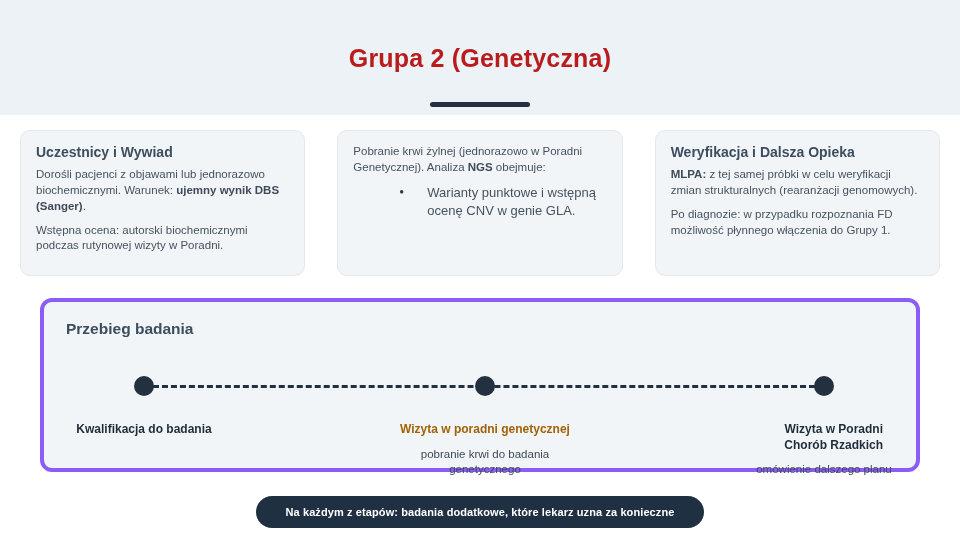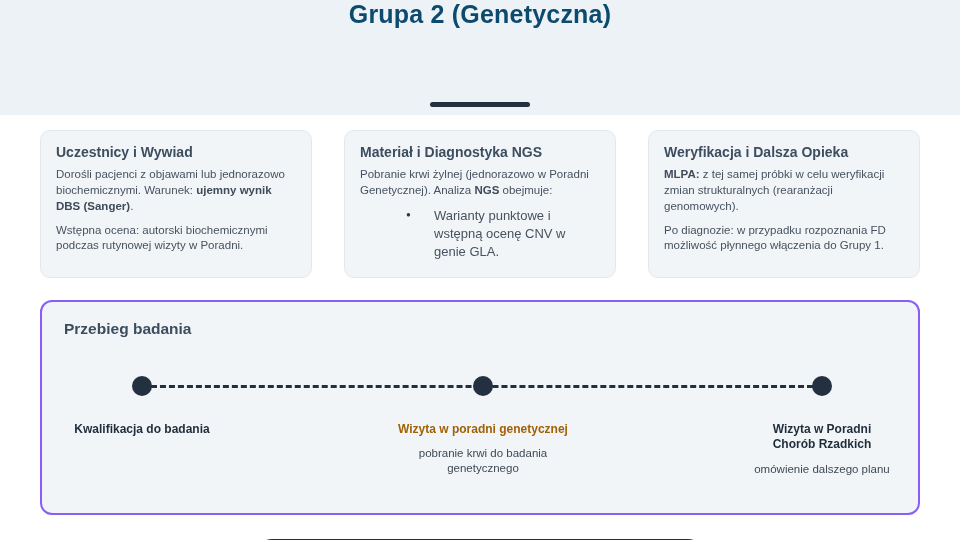--- a/index.html
+++ b/index.html
@@ -4,67 +4,67 @@
 <style>
   html,body{margin:0;padding:0;}
   body{
     width:960px;height:540px;overflow:hidden;background:#ffffff;
     font-family:"Liberation Sans","DejaVu Sans",sans-serif;
     -webkit-font-smoothing:antialiased;
   }
   
   .hero{height:115px;background:#edf2f7;position:relative;text-align:center;}
   .hero h1{
-    margin:0;font-size:25px;font-weight:bold;
-    color:#0c4a6e;letter-spacing:.2px;
+    margin:0;padding-top:44px;font-size:25px;font-weight:bold;
+    color:#b91c1c;letter-spacing:.2px;
   }
   .title-underline{
     position:absolute;left:430px;top:102px;width:100px;height:5px;
     background:#22303f;border-radius:3px;
   }
   
-  .cards-row{display:flex;gap:32px;margin:15px 40px 0;}
+  .cards-row{display:flex;gap:32px;margin:15px 20px 0;}
   .card{
     flex:1;background:#f2f5f8;border:1px solid #e3e8ee;border-radius:10px;
     padding:13px 15px;box-sizing:border-box;min-height:133px;
   }
   .card h2{margin:0 0 7px;font-size:14px;font-weight:bold;color:#3c4d5f;}
   .card p{margin:0 0 8px;font-size:11.5px;line-height:1.38;color:#46525f;}
   .card p b{color:#3f4b58;}
   .card ul{margin:2px 0 0;padding:0 0 0 46px;list-style:none;}
   .card ul li{
     position:relative;padding-left:28px;font-size:13px;line-height:1.38;
     color:#46525f;margin-bottom:3px;
   }
   .card ul li::before{
     content:"\25CF";position:absolute;left:0;top:2px;font-size:8px;color:#2e3a46;
   }
   
   .timeline-card{
-    position:relative;margin:22px 40px 0;height:215px;box-sizing:border-box;
-    background:#f2f5f8;border:2px solid #8b5cf6;border-radius:12px;
+    position:relative;margin:22px 40px 0;height:174px;box-sizing:border-box;
+    background:#f2f5f8;border:4px solid #8b5cf6;border-radius:12px;
   }
   .timeline-card h2{
     position:absolute;left:22px;top:18px;margin:0;
     font-size:15.5px;font-weight:bold;color:#3c4d5f;
   }
   .track-line{
     position:absolute;top:83px;left:100px;width:680px;
     border-top:3px dashed #22303f;
   }
   .step{position:absolute;top:74px;transform:translateX(-50%);text-align:center;width:220px;}
   .step-1{left:100px;}
   .step-2{left:441px;}
   .step-3{left:780px;}
   .dot{width:20px;height:20px;border-radius:50%;background:#22303f;margin:0 auto;}
   .step-label{
     margin-top:26px;font-size:12px;font-weight:bold;color:#1f2c3a;line-height:1.3;
   }
   .step-2 .step-label{color:#a16207;}
-  .step-3 .step-label{max-width:118px;margin-left:auto;margin-right:auto;}
+  .step-3 .step-label{max-width:118px;margin-left:auto;margin-right:auto;text-align:right;}
   .step-sub{
     margin:9px auto 0;font-size:11.5px;color:#3e4a57;line-height:1.3;max-width:162px;
   }
   
   .footer-pill{
     width:fit-content;margin:24px auto 0;padding:10px 30px;
     background:#1f3042;border-radius:18px;color:#ffffff;
     font-size:11px;font-weight:bold;letter-spacing:.1px;
   }
 </style>
@@ -78,21 +78,20 @@
 
 <section class="cards-row">
 
   <article class="card">
     <h2>Uczestnicy i Wywiad</h2>
     <p><span>Dorośli pacjenci z objawami lub jednorazowo biochemicznymi. Warunek: </span><b>ujemny wynik DBS (Sanger)</b><span>.</span></p>
     <p>Wstępna ocena: autorski biochemicznymi podczas rutynowej wizyty w Poradni.</p>
   </article>
 
   <article class="card">
-    <h2>Materiał i Diagnostyka NGS</h2>
     <p><span>Pobranie krwi żylnej (jednorazowo w Poradni Genetycznej). Analiza </span><b>NGS</b><span> obejmuje:</span></p>
     <ul>
       <li>Warianty punktowe i wstępną ocenę CNV w genie GLA.</li>
     </ul>
   </article>
 
   <article class="card">
     <h2>Weryfikacja i Dalsza Opieka</h2>
     <p><span></span><b>MLPA:</b><span> z tej samej próbki w celu weryfikacji zmian strukturalnych (rearanżacji genomowych).</span></p>
     <p>Po diagnozie: w przypadku rozpoznania FD możliwość płynnego włączenia do Grupy 1.</p>

